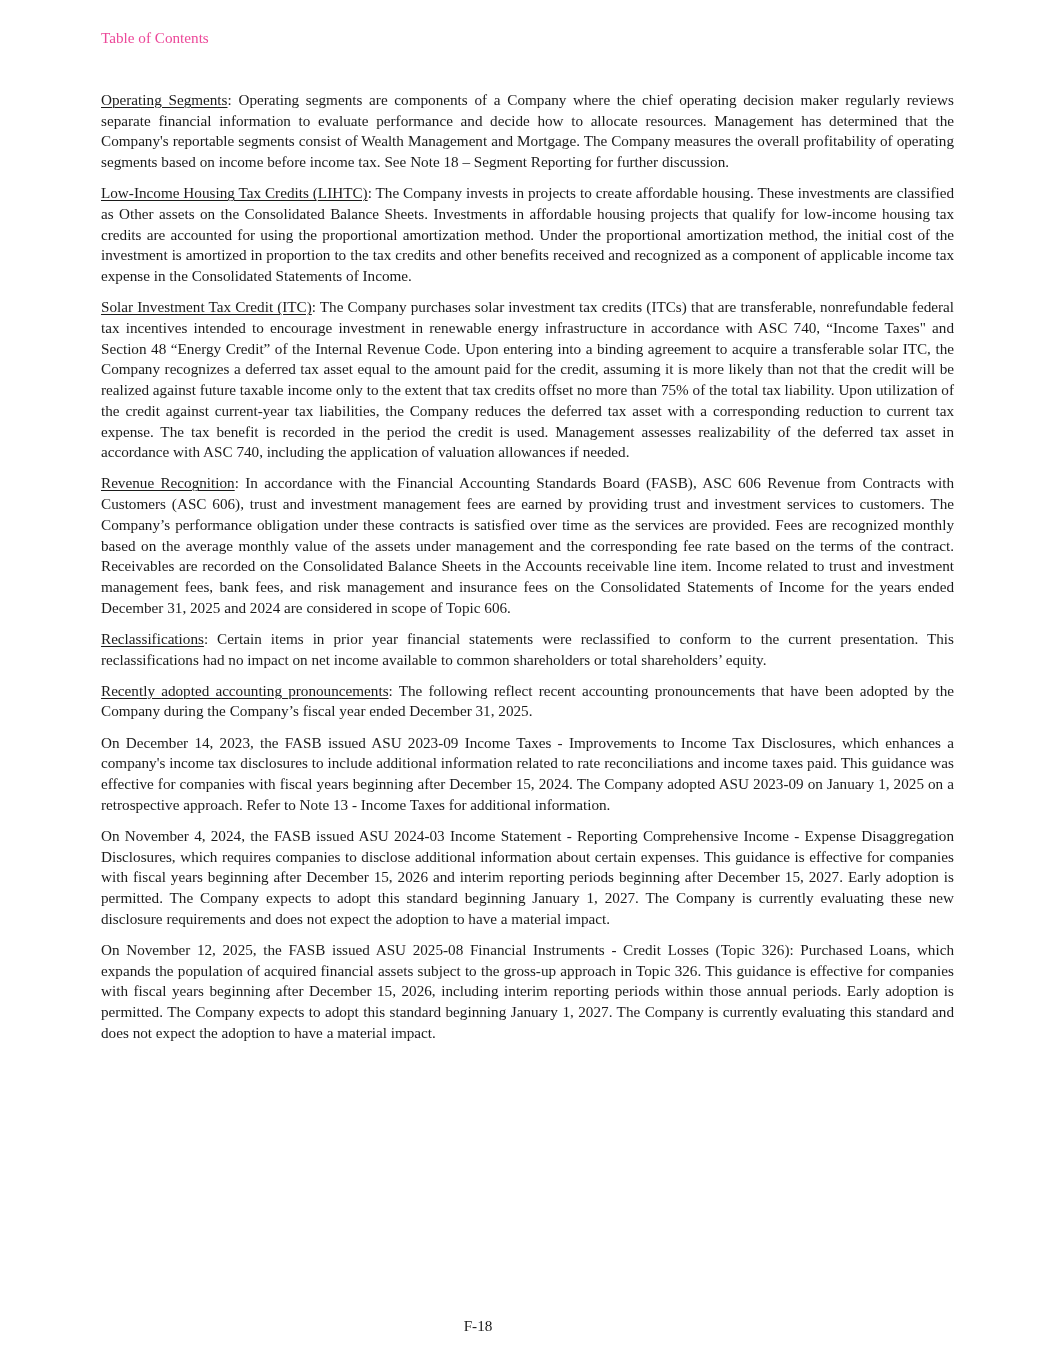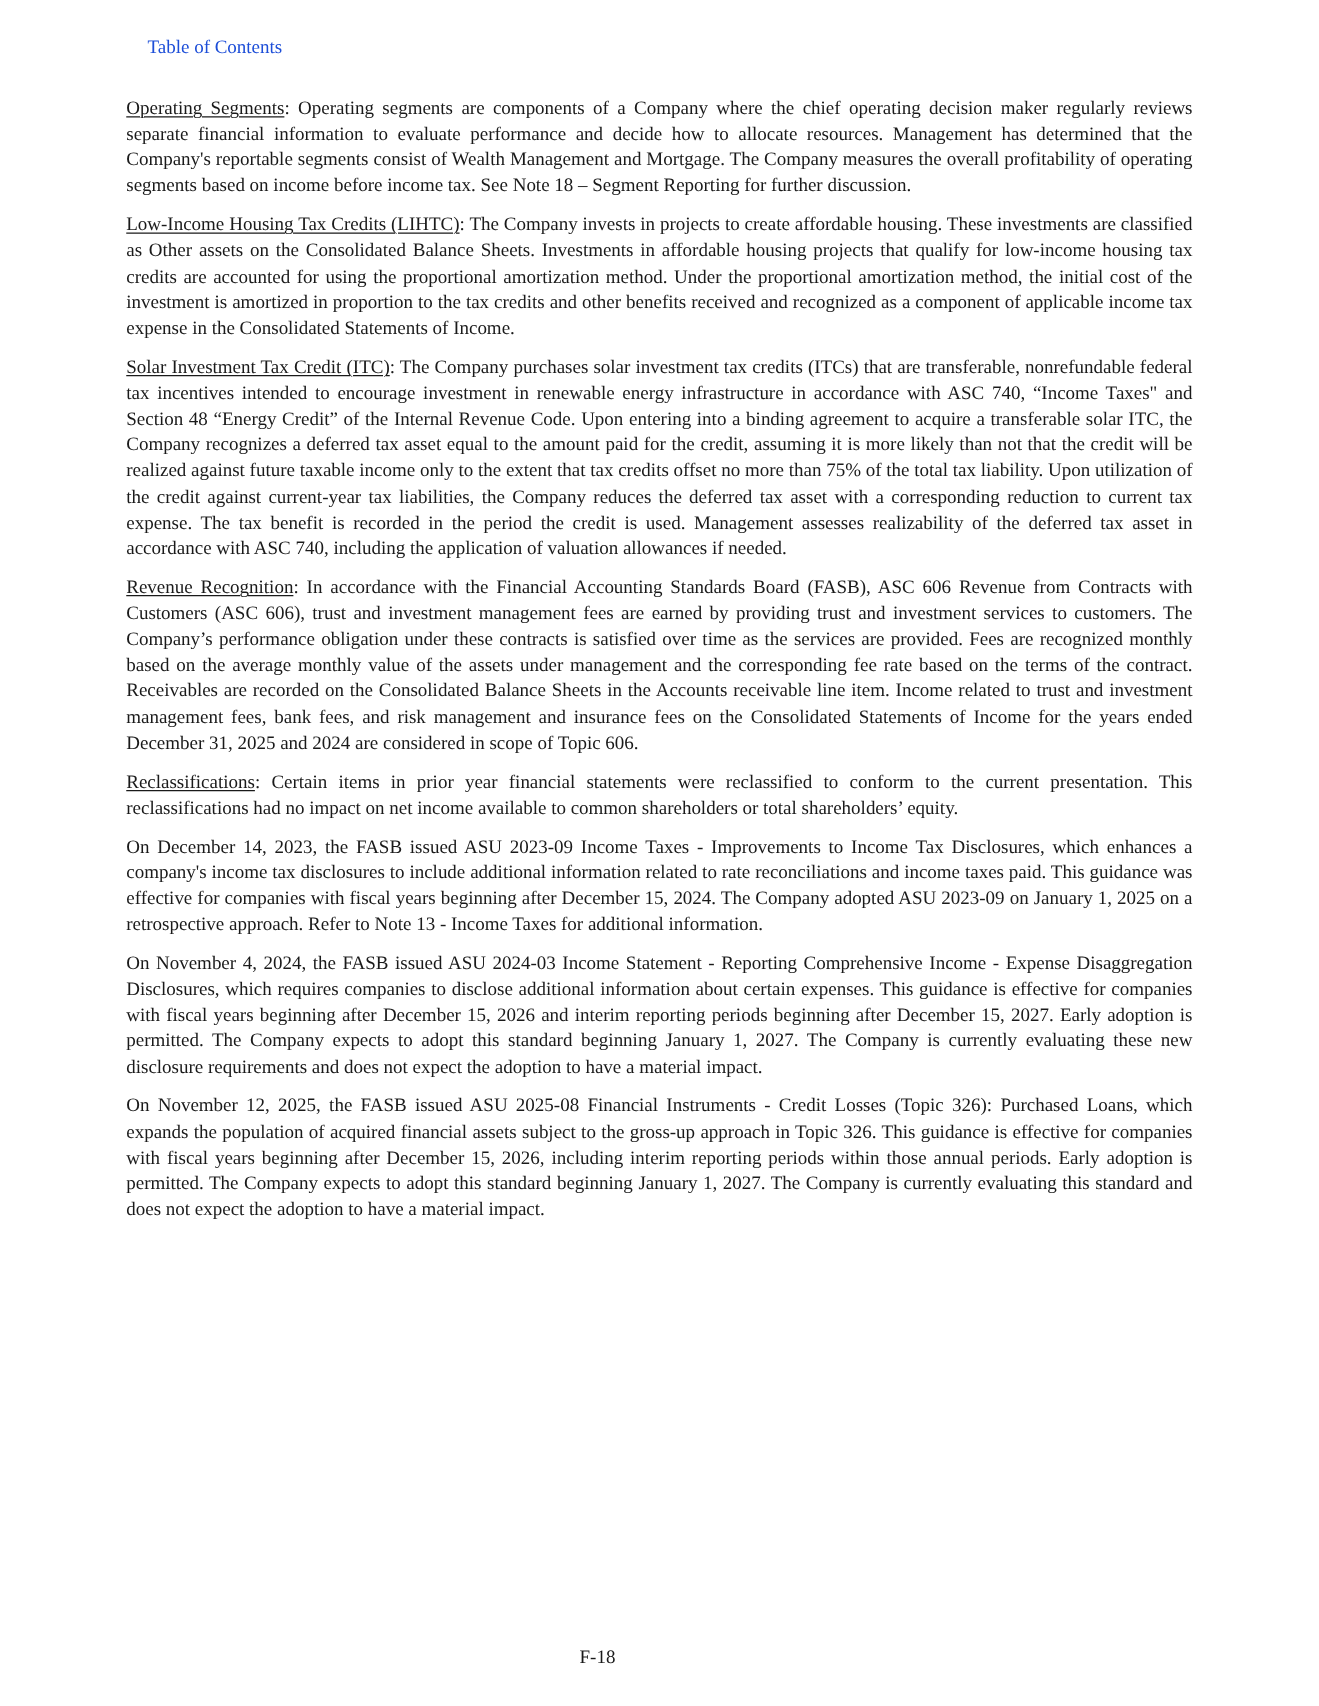--- a/index.html
+++ b/index.html
@@ -7,30 +7,30 @@
       width: 1055px;
       height: 1365px;
       position: relative;
       font-family: "Liberation Serif", "DejaVu Serif", serif;
       color: #1a1a1a;
       font-size: 15.2px;
       line-height: 20.7px;
     }
     .toc {
       position: absolute;
-      left: 118px;
+      left: 101px;
       top: 28px;
-      color: #1d4ed8;
+      color: #ec4899;
       text-decoration: none;
       font-size: 15.2px;
     }
     .content {
       position: absolute;
       left: 101px;
-      top: 77px;
+      top: 90px;
       width: 853px;
     }
     .para {
       margin: 0 0 10.5px 0;
       text-align: justify;
     }
     .heading {
       text-decoration: underline;
       text-decoration-thickness: 1px;
       text-underline-offset: 2px;
@@ -48,18 +48,19 @@
 <body>
 
 <a class="toc">Table of Contents</a>
 
 <div class="content">
   <p class="para"><span class="heading">Operating Segments</span><span>: Operating segments are components of a Company where the chief operating decision maker regularly reviews separate financial information to evaluate performance and decide how to allocate resources. Management has determined that the Company's reportable segments consist of Wealth Management and Mortgage. The Company measures the overall profitability of operating segments based on income before income tax. See Note 18 – Segment Reporting for further discussion.</span></p>
   <p class="para"><span class="heading">Low-Income Housing Tax Credits (LIHTC)</span><span>: The Company invests in projects to create affordable housing. These investments are classified as Other assets on the Consolidated Balance Sheets. Investments in affordable housing projects that qualify for low-income housing tax credits are accounted for using the proportional amortization method. Under the proportional amortization method, the initial cost of the investment is amortized in proportion to the tax credits and other benefits received and recognized as a component of applicable income tax expense in the Consolidated Statements of Income.</span></p>
   <p class="para"><span class="heading">Solar Investment Tax Credit (ITC)</span><span>: The Company purchases solar investment tax credits (ITCs) that are transferable, nonrefundable federal tax incentives intended to encourage investment in renewable energy infrastructure in accordance with ASC 740, “Income Taxes" and Section 48 “Energy Credit” of the Internal Revenue Code. Upon entering into a binding agreement to acquire a transferable solar ITC, the Company recognizes a deferred tax asset equal to the amount paid for the credit, assuming it is more likely than not that the credit will be realized against future taxable income only to the extent that tax credits offset no more than 75% of the total tax liability. Upon utilization of the credit against current-year tax liabilities, the Company reduces the deferred tax asset with a corresponding reduction to current tax expense. The tax benefit is recorded in the period the credit is used. Management assesses realizability of the deferred tax asset in accordance with ASC 740, including the application of valuation allowances if needed.</span></p>
   <p class="para"><span class="heading">Revenue Recognition</span><span>: In accordance with the Financial Accounting Standards Board (FASB), ASC 606 Revenue from Contracts with Customers (ASC 606), trust and investment management fees are earned by providing trust and investment services to customers. The Company’s performance obligation under these contracts is satisfied over time as the services are provided. Fees are recognized monthly based on the average monthly value of the assets under management and the corresponding fee rate based on the terms of the contract. Receivables are recorded on the Consolidated Balance Sheets in the Accounts receivable line item. Income related to trust and investment management fees, bank fees, and risk management and insurance fees on the Consolidated Statements of Income for the years ended December 31, 2025 and 2024 are considered in scope of Topic 606.</span></p>
   <p class="para"><span class="heading">Reclassifications</span><span>: Certain items in prior year financial statements were reclassified to conform to the current presentation. This reclassifications had no impact on net income available to common shareholders or total shareholders’ equity.</span></p>
+  <p class="para"><span class="heading">Recently adopted accounting pronouncements</span><span>: The following reflect recent accounting pronouncements that have been adopted by the Company during the Company’s fiscal year ended December 31, 2025.</span></p>
   <p class="para"><span>On December 14, 2023, the FASB issued ASU 2023-09 Income Taxes - Improvements to Income Tax Disclosures, which enhances a company's income tax disclosures to include additional information related to rate reconciliations and income taxes paid. This guidance was effective for companies with fiscal years beginning after December 15, 2024. The Company adopted ASU 2023-09 on January 1, 2025 on a retrospective approach. Refer to Note 13 - Income Taxes for additional information.</span></p>
   <p class="para"><span>On November 4, 2024, the FASB issued ASU 2024-03 Income Statement - Reporting Comprehensive Income - Expense Disaggregation Disclosures, which requires companies to disclose additional information about certain expenses. This guidance is effective for companies with fiscal years beginning after December 15, 2026 and interim reporting periods beginning after December 15, 2027. Early adoption is permitted. The Company expects to adopt this standard beginning January 1, 2027. The Company is currently evaluating these new disclosure requirements and does not expect the adoption to have a material impact.</span></p>
   <p class="para"><span>On November 12, 2025, the FASB issued ASU 2025-08 Financial Instruments - Credit Losses (Topic 326): Purchased Loans, which expands the population of acquired financial assets subject to the gross-up approach in Topic 326. This guidance is effective for companies with fiscal years beginning after December 15, 2026, including interim reporting periods within those annual periods. Early adoption is permitted. The Company expects to adopt this standard beginning January 1, 2027. The Company is currently evaluating this standard and does not expect the adoption to have a material impact.</span></p>
 </div>
 
 <div class="footer">F-18</div>
 
 </body></html>

